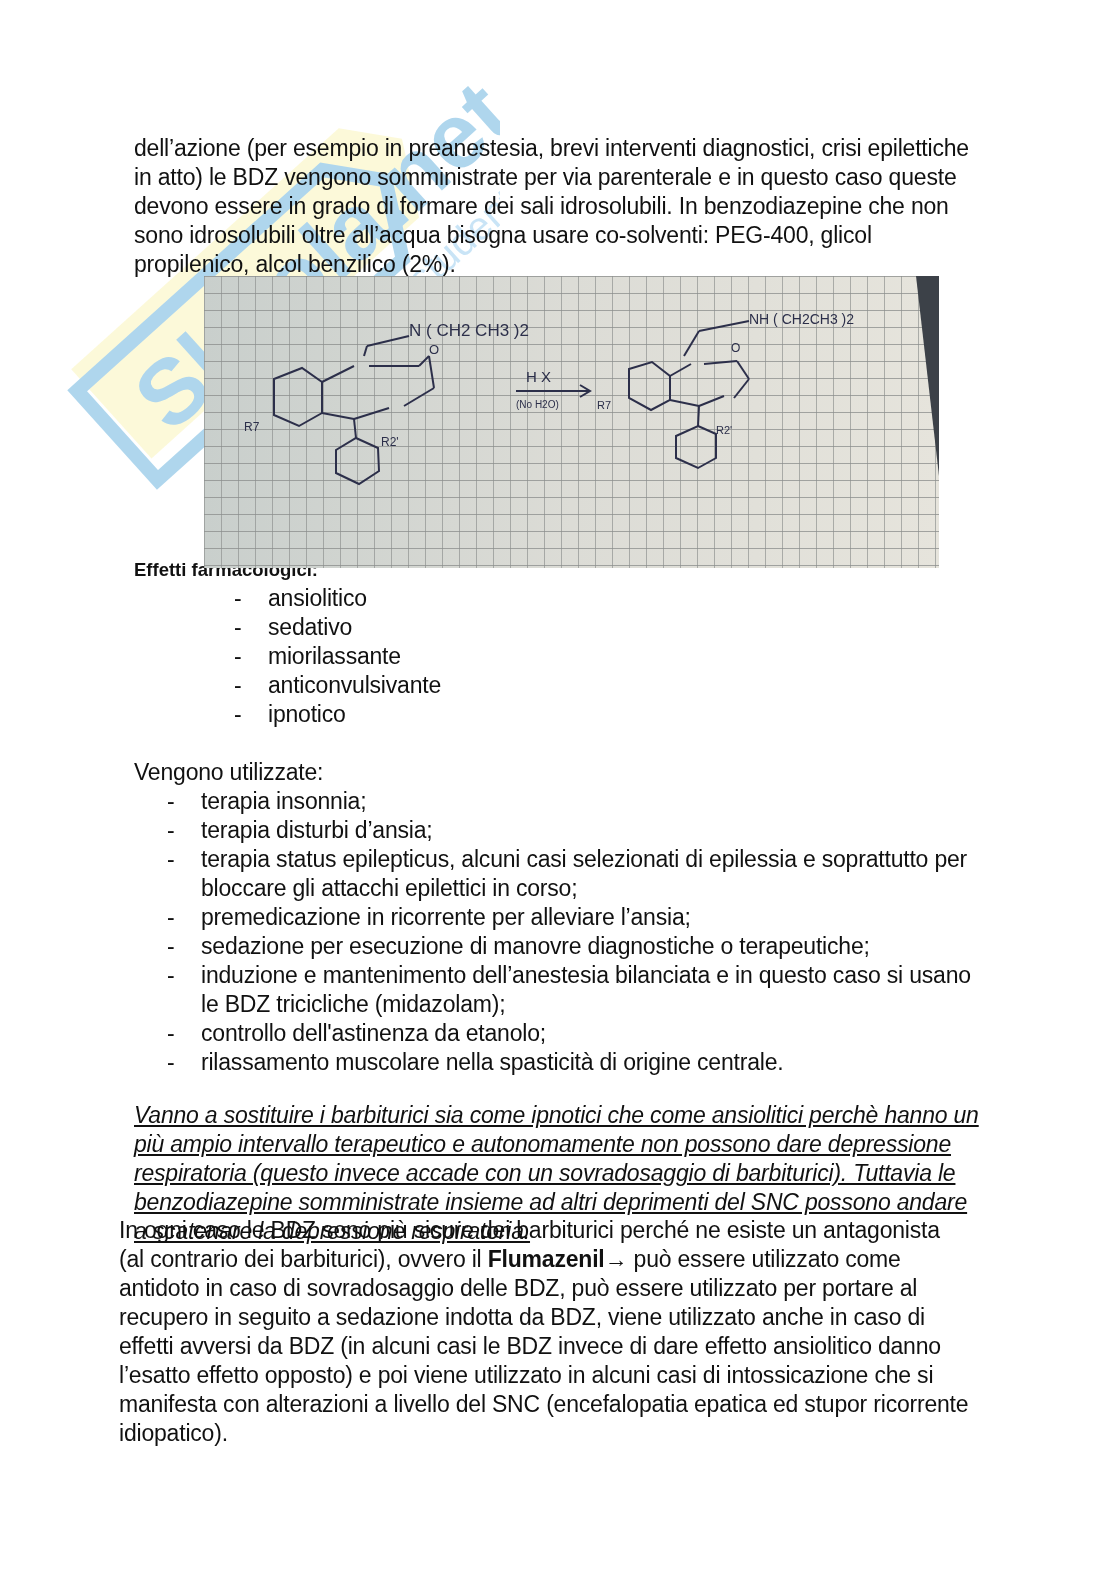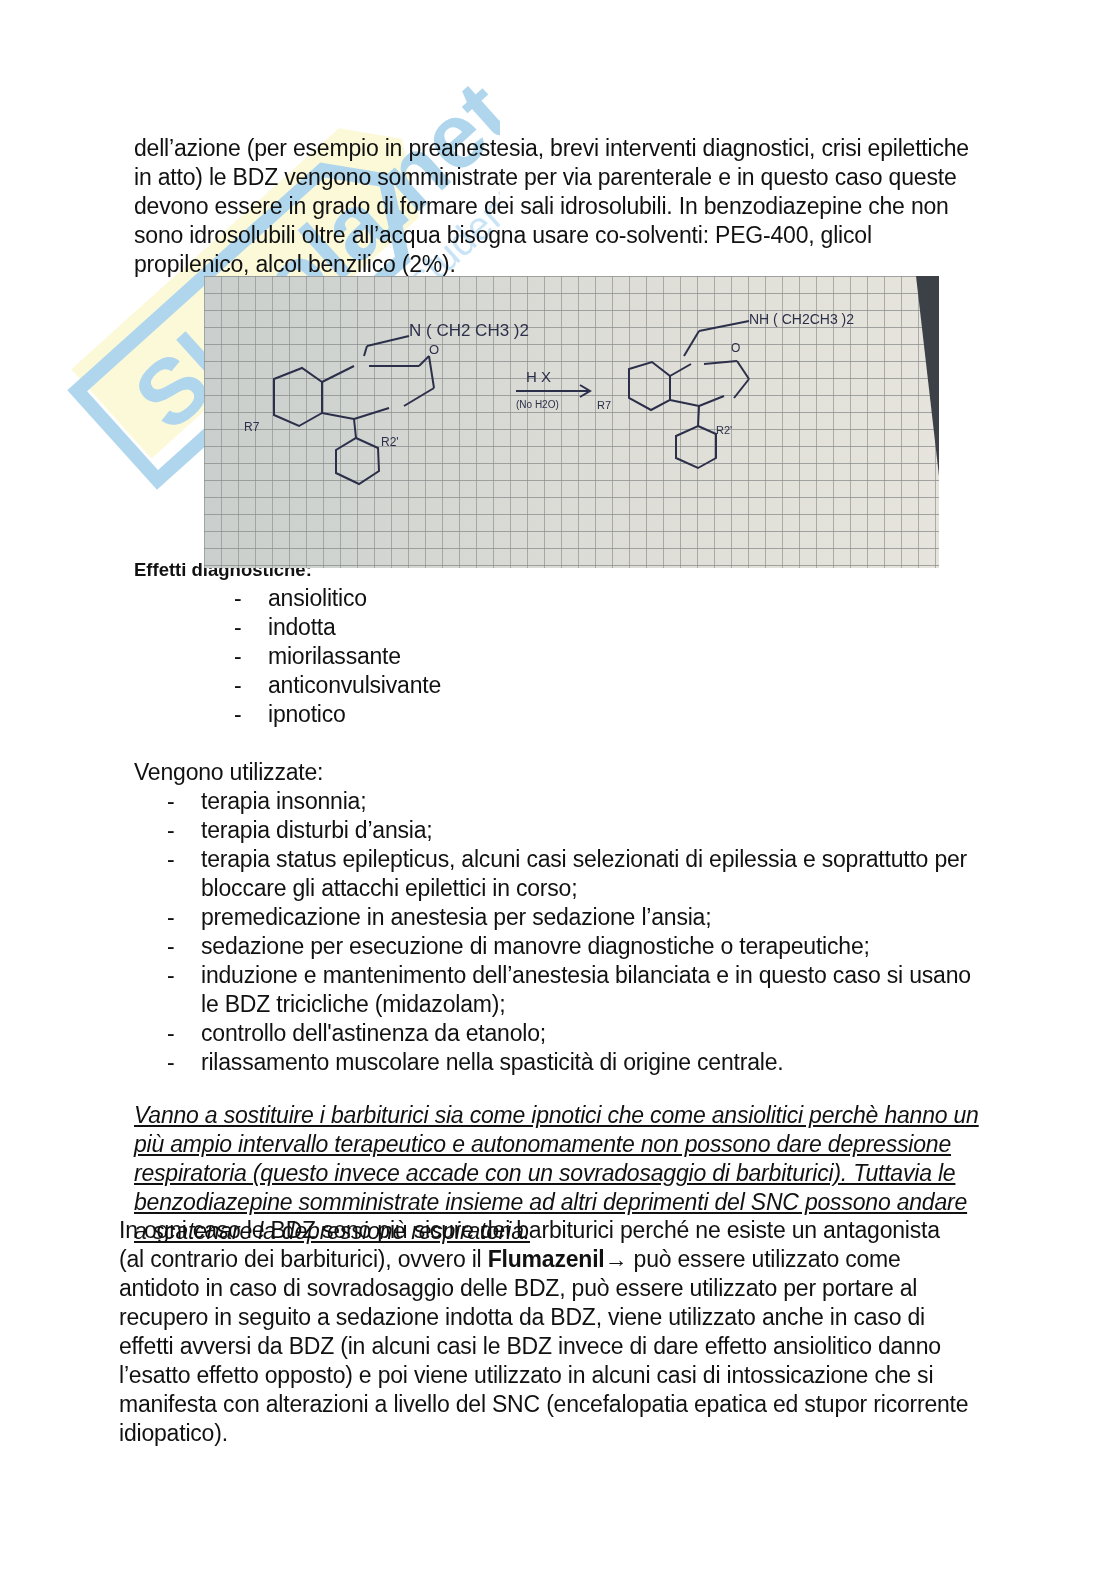--- a/index.html
+++ b/index.html
@@ -92,29 +92,29 @@
       <text x="322" y="106" font-size="15">H X</text>
       <text x="312" y="132" font-size="10">(No H2O)</text>
       <text x="545" y="48" font-size="14">NH ( CH2CH3 )2</text>
       <text x="527" y="76" font-size="12">O</text>
       <text x="393" y="133" font-size="11">R7</text>
       <text x="512" y="158" font-size="11">R2'</text>
     </g>
   </svg>
 </div>
 
-<div class="heading">Effetti diagnostiche:</div>
+<div class="heading">Effetti farmacologici:</div>
 <ul class="effects">
   <li>
       <span class="dash">-</span>
       <span>ansiolitico</span>
     </li>
   <li>
       <span class="dash">-</span>
-      <span>indotta</span>
+      <span>sedativo</span>
     </li>
   <li>
       <span class="dash">-</span>
       <span>miorilassante</span>
     </li>
   <li>
       <span class="dash">-</span>
       <span>anticonvulsivante</span>
     </li>
   <li>
@@ -132,21 +132,21 @@
   <li>
       <span class="dash">-</span>
       <span class="txt">terapia disturbi d’ansia;</span>
     </li>
   <li>
       <span class="dash">-</span>
       <span class="txt">terapia status epilepticus, alcuni casi selezionati di epilessia e soprattutto per bloccare gli attacchi epilettici in corso;</span>
     </li>
   <li>
       <span class="dash">-</span>
-      <span class="txt">premedicazione in anestesia per sedazione l’ansia;</span>
+      <span class="txt">premedicazione in ricorrente per alleviare l’ansia;</span>
     </li>
   <li>
       <span class="dash">-</span>
       <span class="txt">sedazione per esecuzione di manovre diagnostiche o terapeutiche;</span>
     </li>
   <li>
       <span class="dash">-</span>
       <span class="txt">induzione e mantenimento dell’anestesia bilanciata e in questo caso si usano le BDZ tricicliche (midazolam);</span>
     </li>
   <li>

